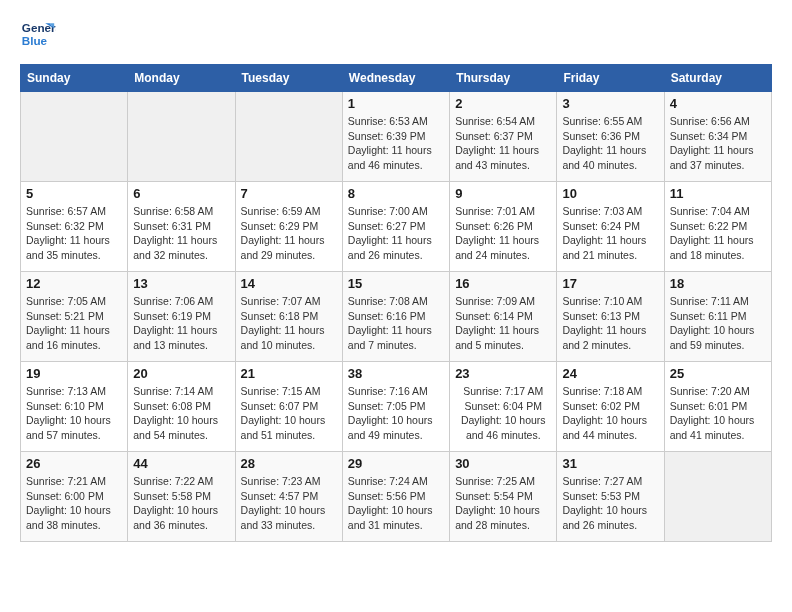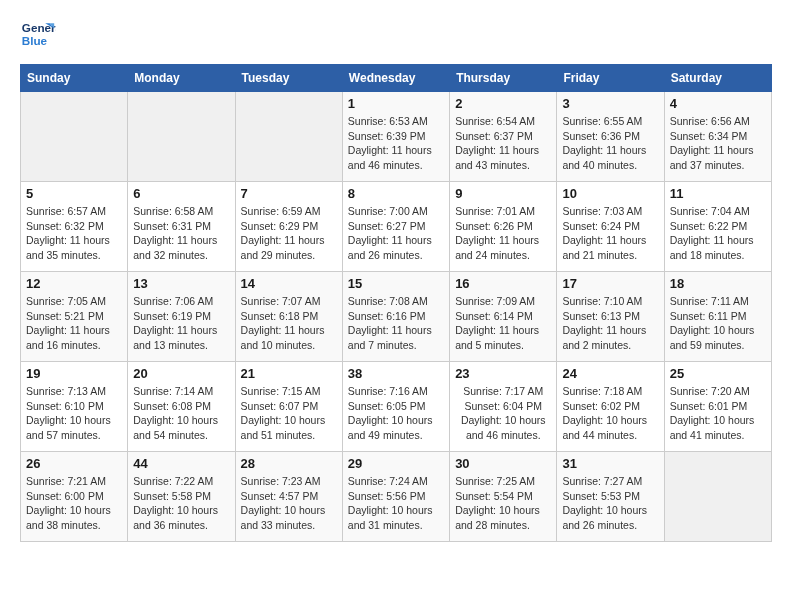--- a/index.html
+++ b/index.html
@@ -262,21 +262,21 @@
         <td>
           <div class="day-num">21</div>
           <div class="day-info" style="white-space: pre-line;">Sunrise: 7:15 AM
 Sunset: 6:07 PM
 Daylight: 10 hours
 and 51 minutes.</div>
         </td>
         <td>
           <div class="day-num">38</div>
           <div class="day-info" style="white-space: pre-line;">Sunrise: 7:16 AM
-Sunset: 6:05 PM
+Sunset: 7:05 PM
 Daylight: 10 hours
 and 49 minutes.</div>
         </td>
         <td>
           <div class="day-num">23</div>
           <div class="day-info" style="white-space: pre-line; text-align: center;">Sunrise: 7:17 AM
 Sunset: 6:04 PM
 Daylight: 10 hours
 and 46 minutes.</div>
         </td>

